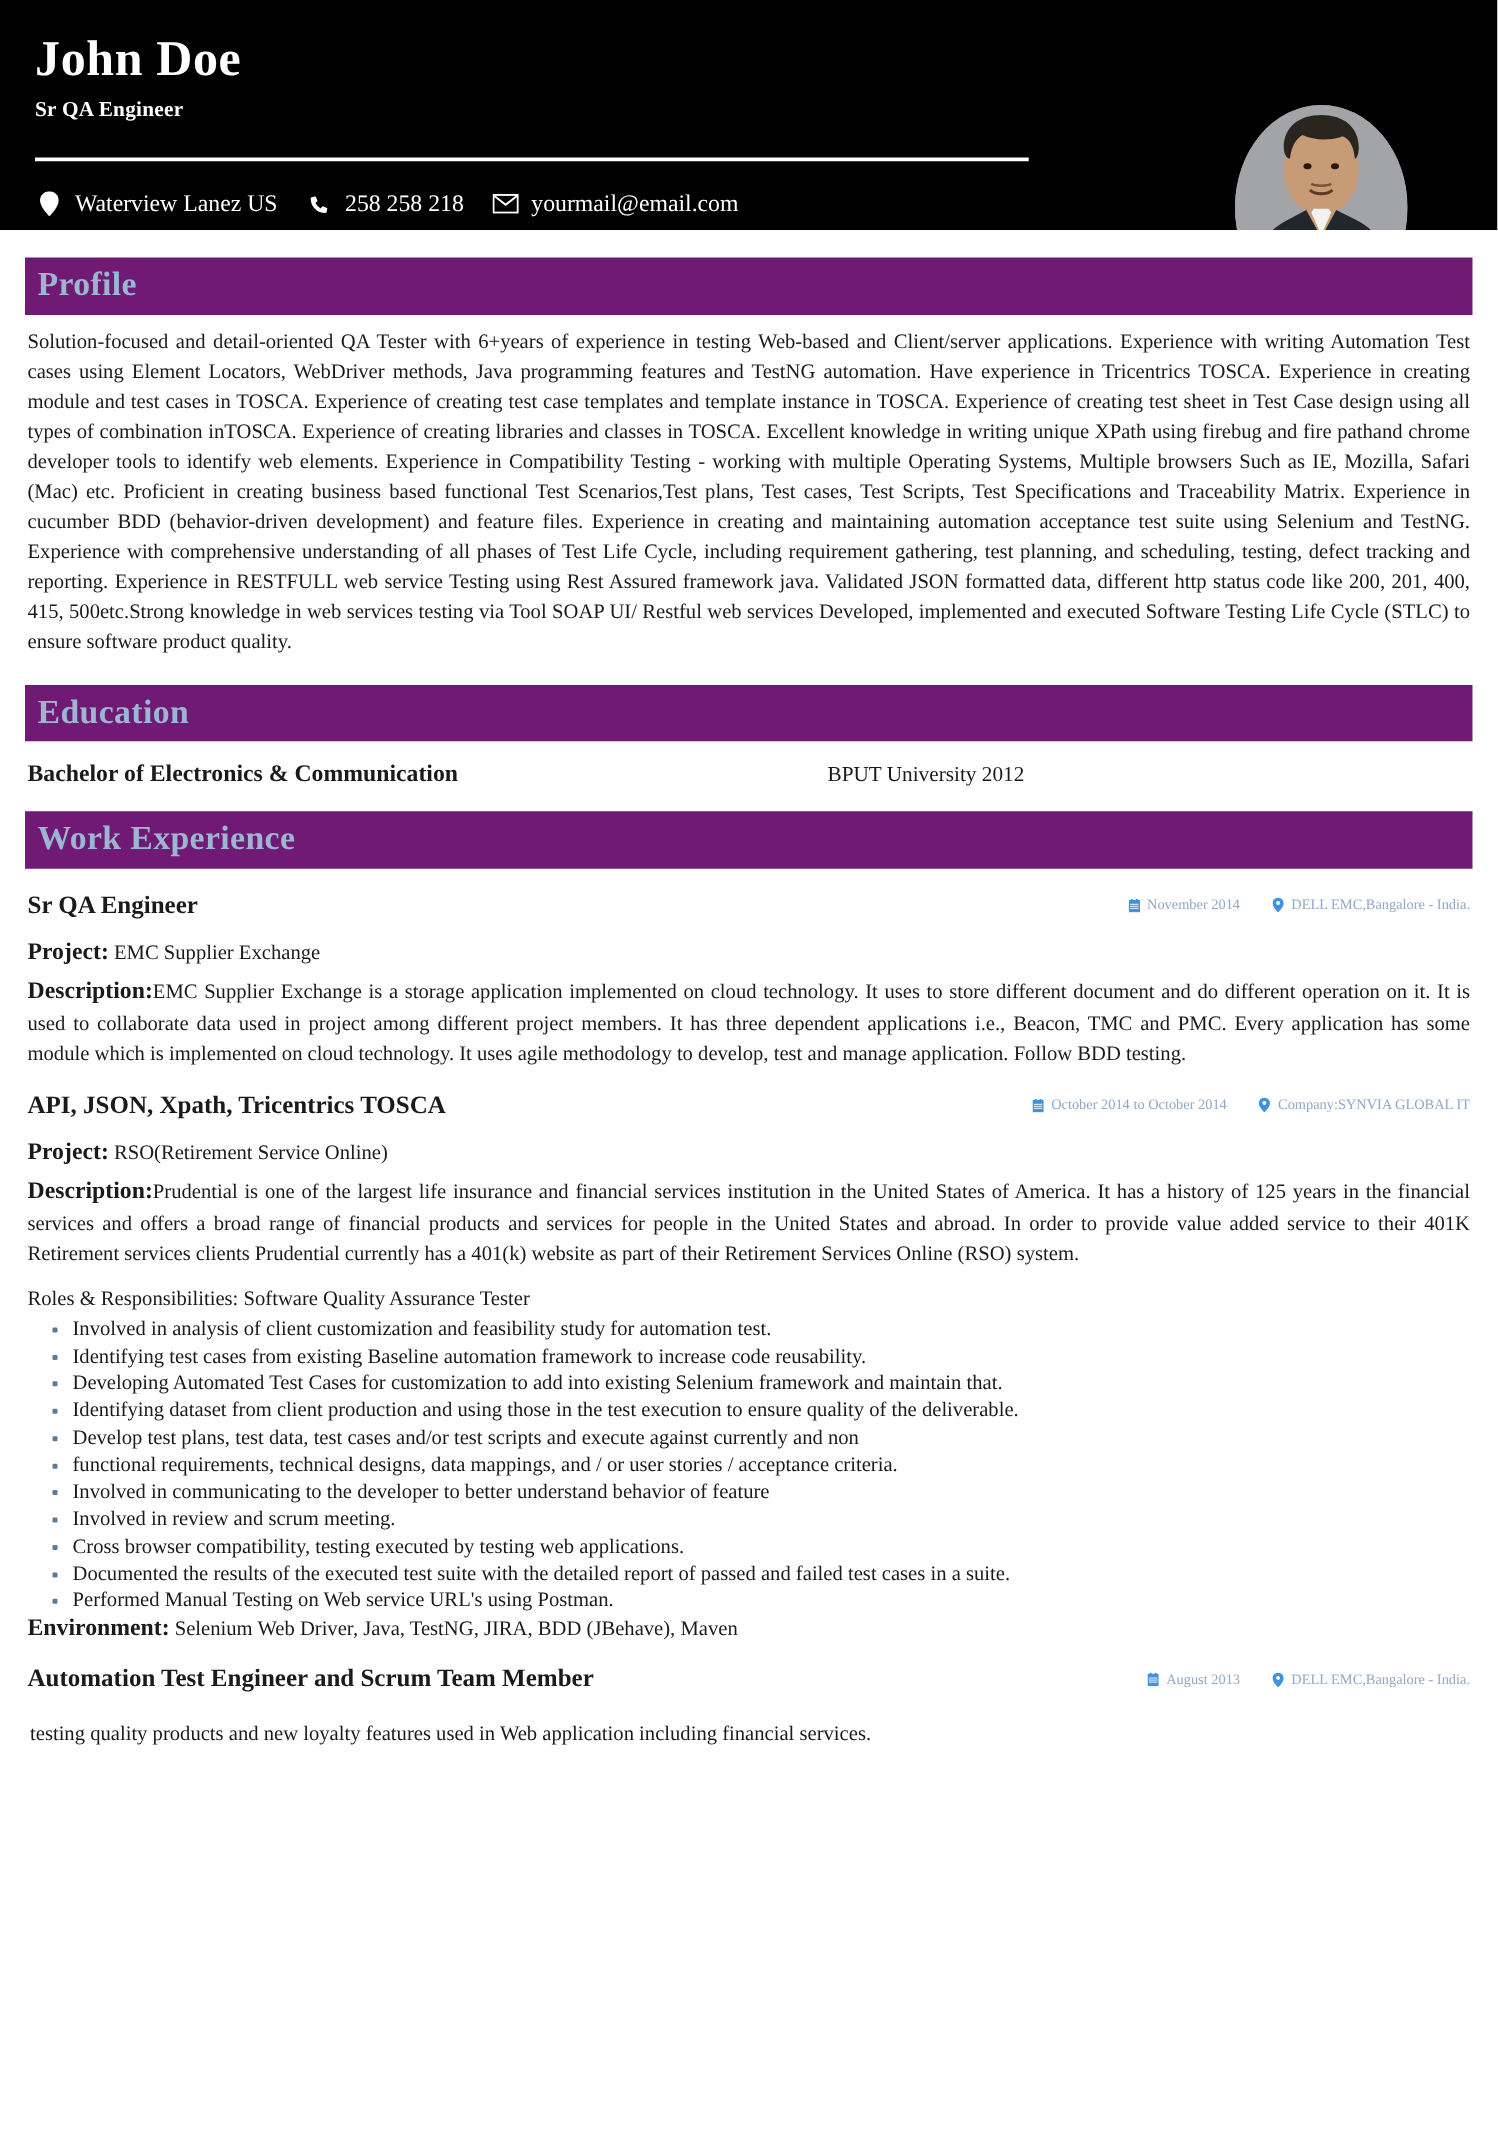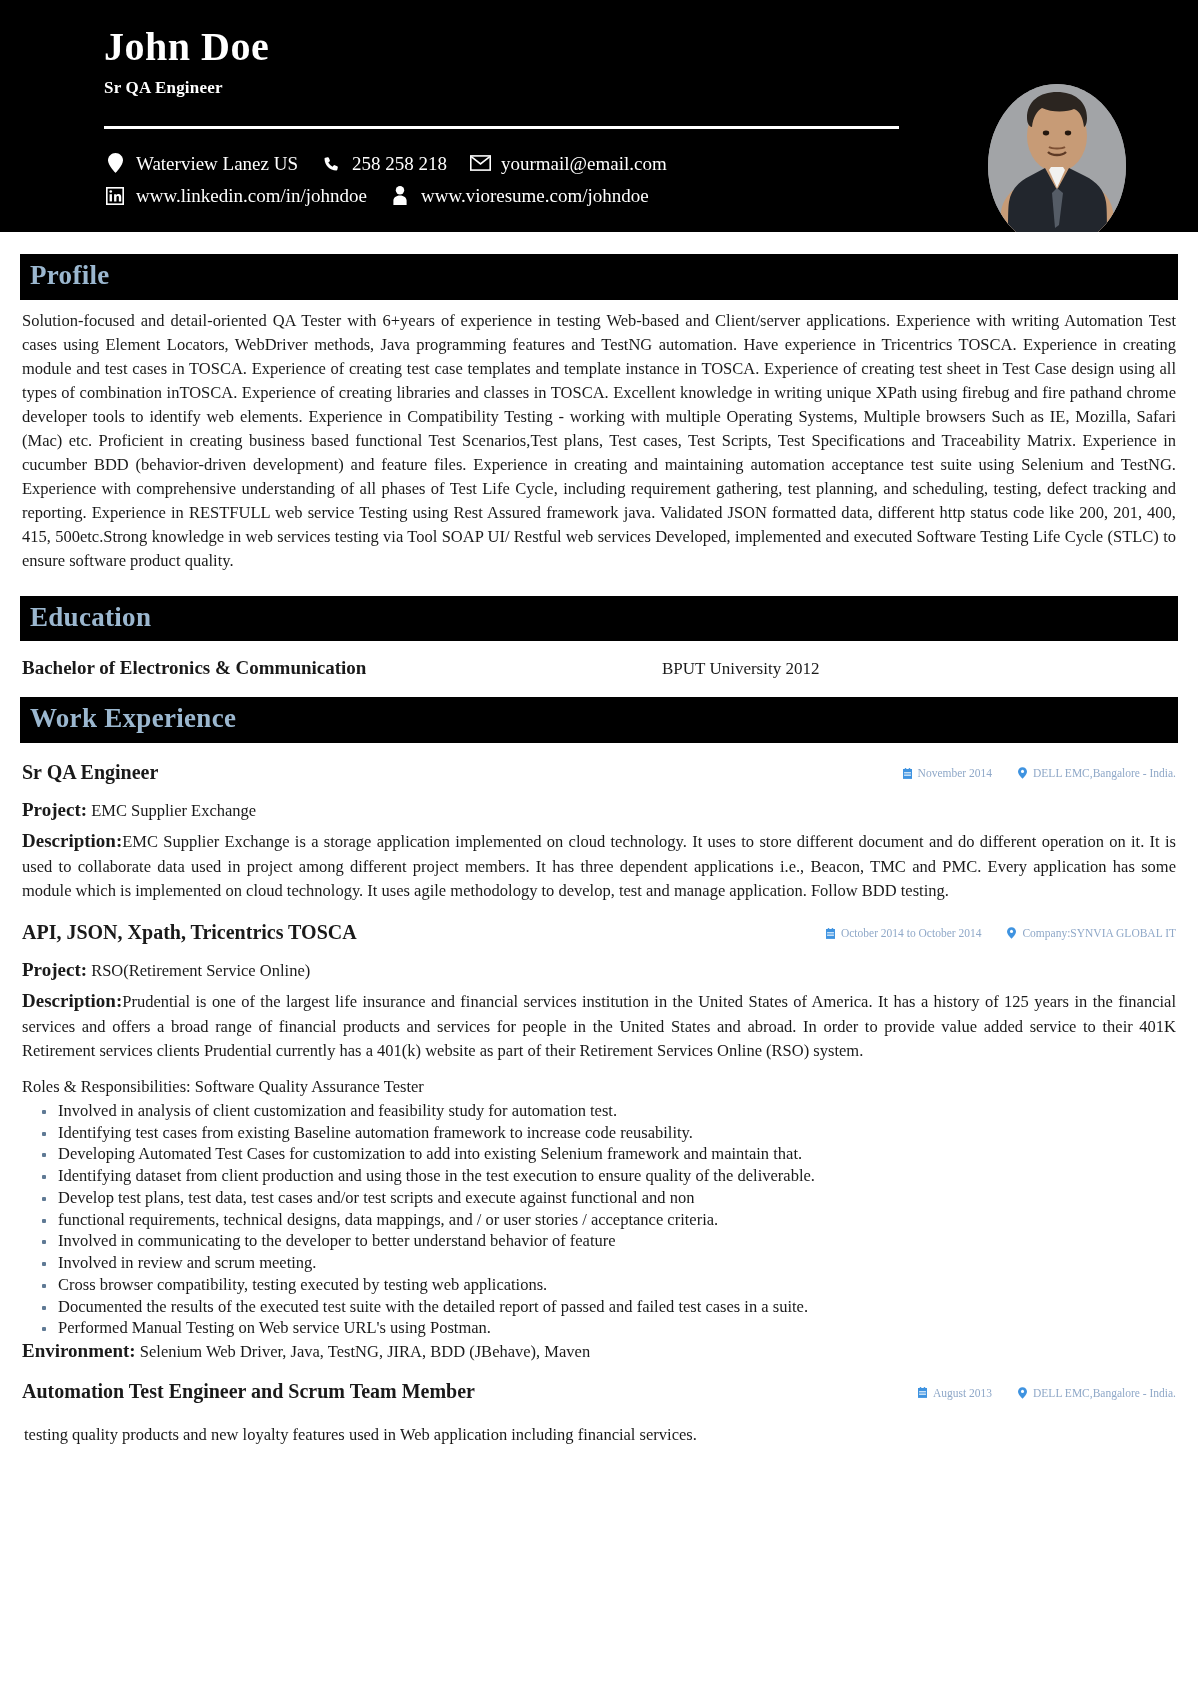--- a/index.html
+++ b/index.html
@@ -11,23 +11,23 @@
     width: 1198px;
     font-family: "Liberation Serif", "DejaVu Serif", serif;
     color: #1a1a1a;
     -webkit-font-smoothing: antialiased;
   }
 
   
   .header {
     position: relative;
     background: #000000;
-    height: 232px;
+    height: 184px;
     box-sizing: border-box;
-    padding: 18px 70px 0 104px;
+    padding: 18px 70px 0 28px;
     overflow: hidden;
   }
   .hdr-name {
     color: #ffffff;
     font-size: 40px;
     font-weight: bold;
     letter-spacing: 0.5px;
     line-height: 1.15;
     margin: 6px 0 0 0;
   }
@@ -82,21 +82,21 @@
     background: #9ea0a3;
   }
   .avatar svg { display: block; }
 
   
   .page {
     padding: 0 20px 0 20px;
     box-sizing: border-box;
   }
   .section-band {
-    background: #000000;
+    background: #701a75;
     padding: 7px 10px 9px 10px;
     margin-top: 22px;
   }
   .section-band.tight { margin-top: 18px; }
   .section-title {
     color: #9bb7cf;
     font-size: 27px;
     font-weight: bold;
     line-height: 1.1;
     letter-spacing: 0.3px;
@@ -372,21 +372,21 @@
     </div>
     <div class="job-line desc">
       <span class="lbl">Description:</span><span>Prudential is one of the largest life insurance and financial services institution in the United States of America. It has a history of 125 years in the financial services and offers a broad range of financial products and services for people in the United States and abroad. In order to provide value added service to their 401K Retirement services clients Prudential currently has a 401(k) website as part of their Retirement Services Online (RSO) system.</span>
     </div>
     <div class="roles-head">Roles &amp; Responsibilities: Software Quality Assurance Tester</div>
     <ul class="bullets">
       <li>Involved in analysis of client customization and feasibility study for automation test.</li>
       <li>Identifying test cases from existing Baseline automation framework to increase code reusability.</li>
       <li>Developing Automated Test Cases for customization to add into existing Selenium framework and maintain that.</li>
       <li>Identifying dataset from client production and using those in the test execution to ensure quality of the deliverable.</li>
-      <li>Develop test plans, test data, test cases and/or test scripts and execute against functional and non</li>
+      <li>Develop test plans, test data, test cases and/or test scripts and execute against currently and non</li>
       <li>functional requirements, technical designs, data mappings, and / or user stories / acceptance criteria.</li>
       <li>Involved in communicating to the developer to better understand behavior of feature</li>
       <li>Involved in review and scrum meeting.</li>
       <li>Cross browser compatibility, testing executed by testing web applications.</li>
       <li>Documented the results of the executed test suite with the detailed report of passed and failed test cases in a suite.</li>
       <li>Performed Manual Testing on Web service URL's using Postman.</li>
     </ul>
     <div class="env-line">
       <span class="lbl">Environment:</span>
       <span>Selenium Web Driver, Java, TestNG, JIRA, BDD (JBehave), Maven</span>

